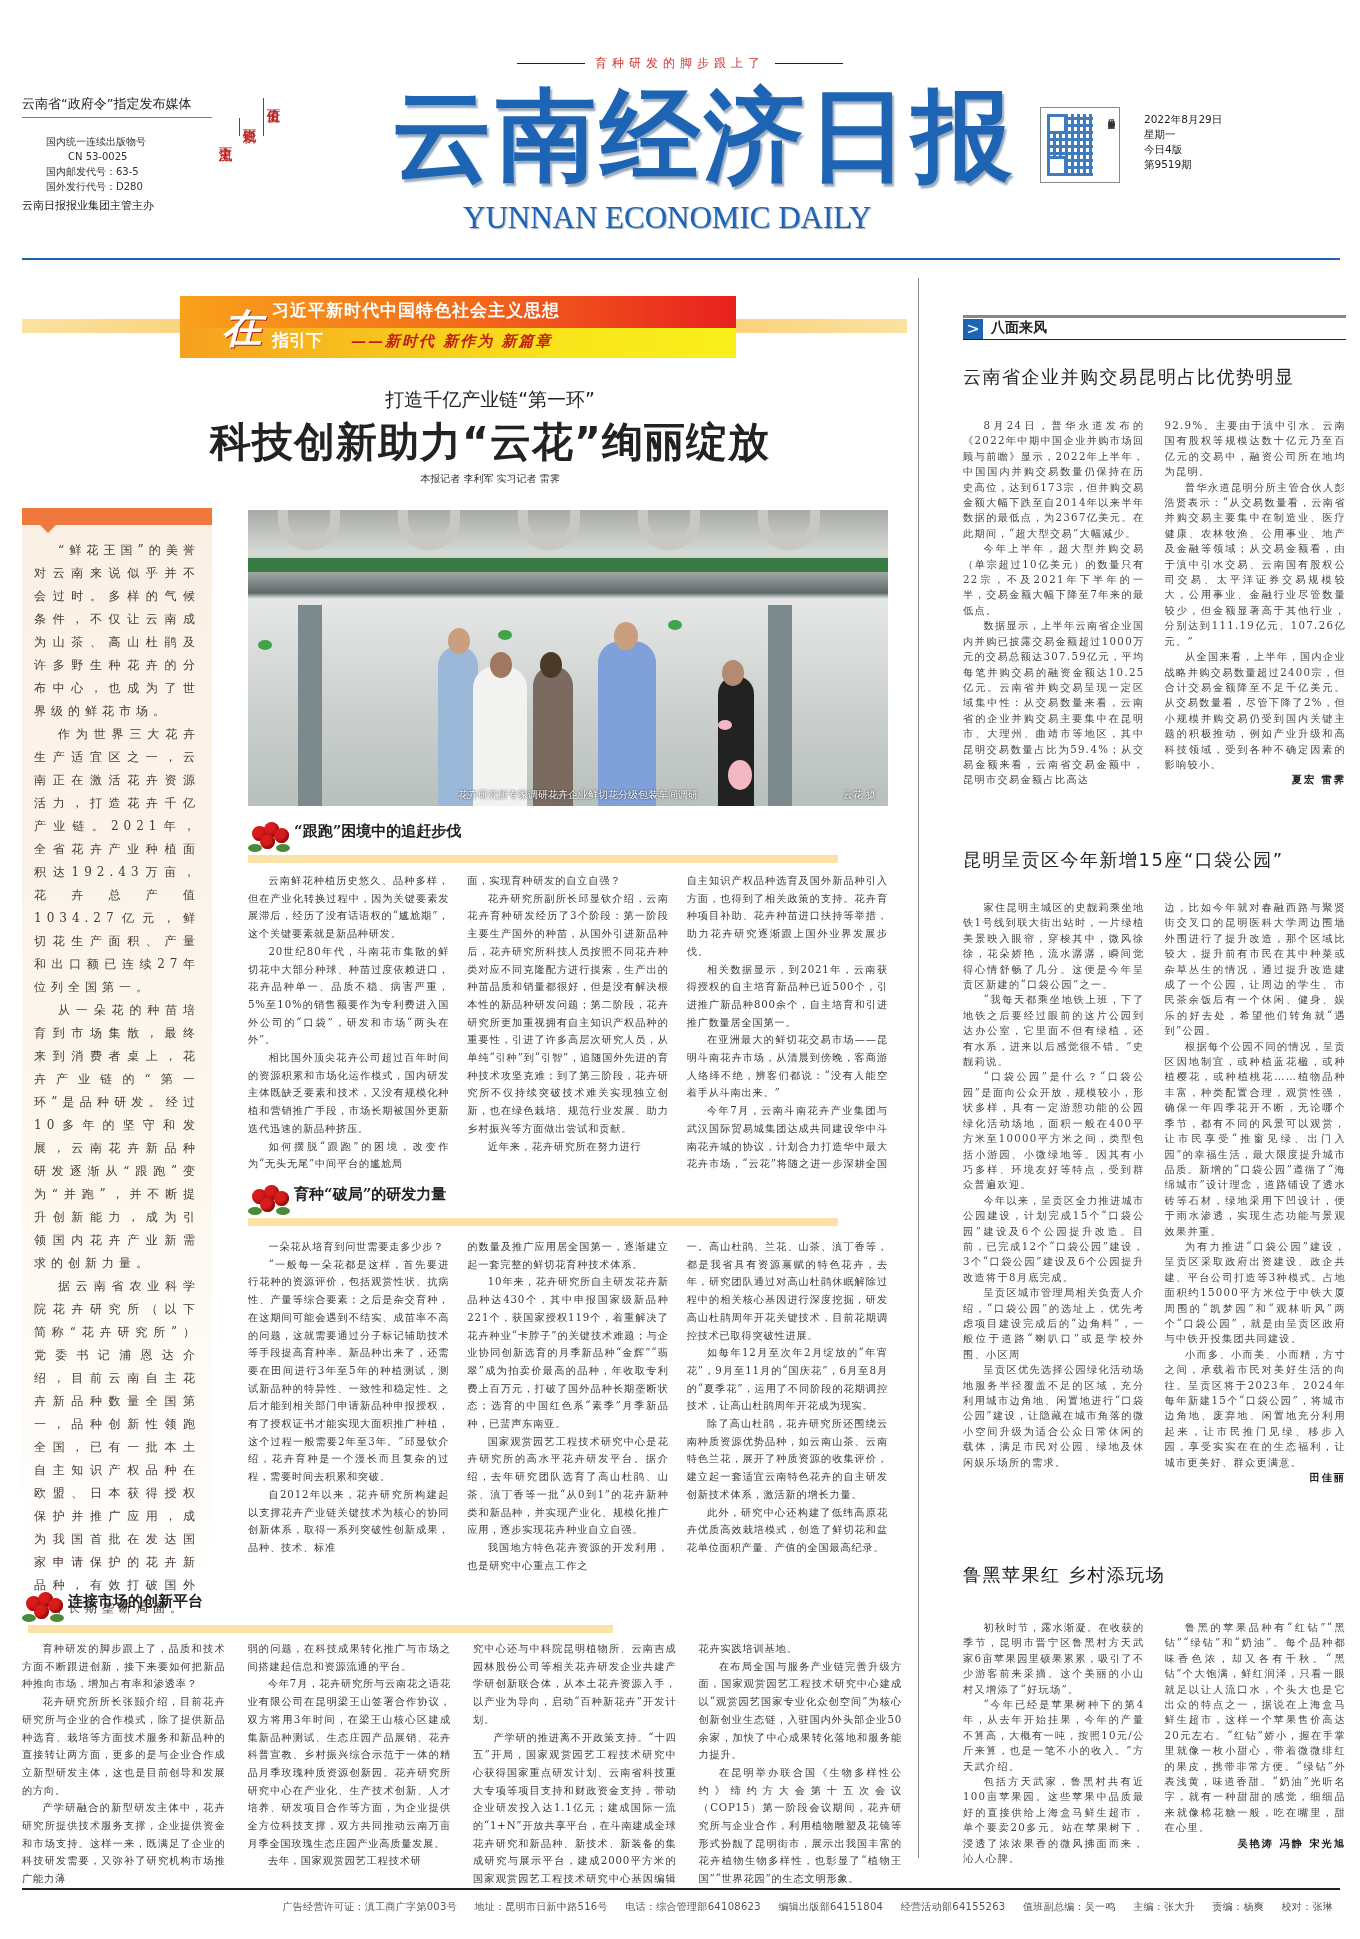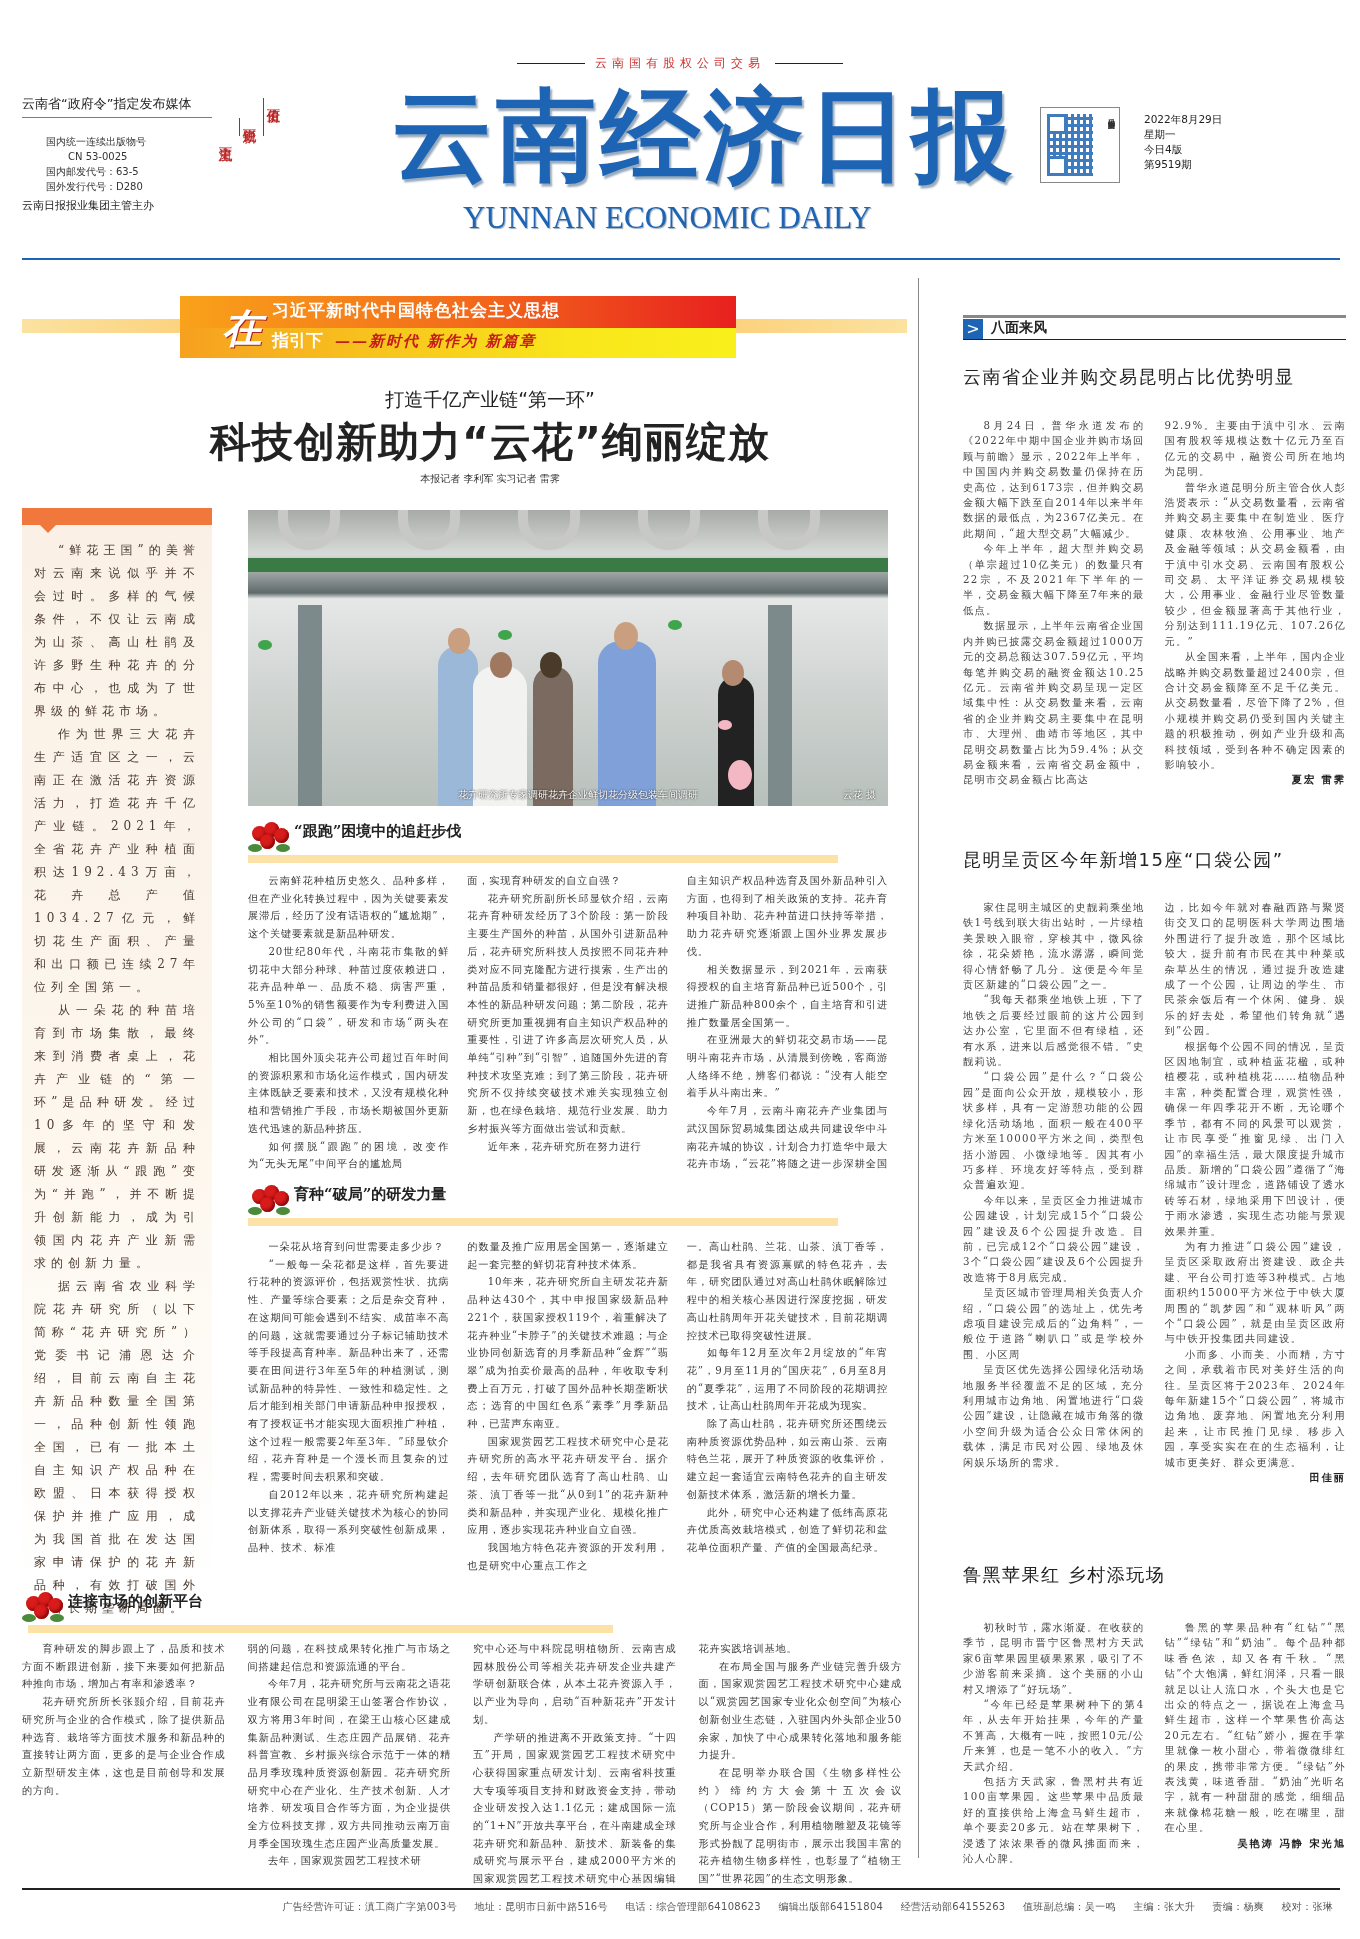--- a/index.html
+++ b/index.html
@@ -25,21 +25,21 @@
 .qr .txt{position:absolute;right:4px;top:6px;writing-mode:vertical-rl;font-size:7px;line-height:9px;color:#333;font-family:"DejaVu Sans",sans-serif}
 .date{top:112px;left:1144px;font-family:"DejaVu Sans",sans-serif;font-size:10.5px;line-height:15px;color:#222}
 .top-rule{top:258px;left:22px;width:1318px;border-top:2px solid #1e64b4}
 
 .banner-bg{top:319px;left:22px;width:885px;height:14px;background:linear-gradient(90deg,#fbe2a0,#fcc96a 30%,#fcc96a 70%,#fbe2a0)}
 .banner{top:296px;left:180px;width:556px;height:62px;background:linear-gradient(90deg,#f9a21a,#f36d1a 50%,#e8201f);}
 .banner .lower{position:absolute;left:0;right:0;bottom:0;height:30px;background:linear-gradient(90deg,#f6a020,#f9e61b 70%,#f9f01b)}
 .banner .zai{position:absolute;left:42px;top:5px;font-size:40px;font-weight:bold;color:#fff;font-style:italic;text-shadow:1px 1px 0 #a22}
 .banner .l1{position:absolute;left:92px;top:3px;font-family:"DejaVu Sans",sans-serif;font-weight:bold;font-size:17px;color:#fff;letter-spacing:1px}
 .banner .l2{position:absolute;left:92px;top:33px;font-family:"DejaVu Sans",sans-serif;font-weight:bold;font-size:17px;color:#fff}
-.banner .l2 span{color:#c41b1b;font-style:italic;margin-left:12px;font-family:"DejaVu Serif",serif;font-size:15px;letter-spacing:2px}
+.banner .l2 span{color:#c41b1b;font-style:italic;margin-left:28px;font-family:"DejaVu Serif",serif;font-size:15px;letter-spacing:2px}
 .kicker{top:387px;left:240px;width:500px;text-align:center;font-family:"DejaVu Sans",sans-serif;font-size:19px;color:#222}
 .headline{top:415px;left:150px;width:680px;text-align:center;font-family:"DejaVu Sans",sans-serif;font-weight:bold;font-size:41px;color:#222;letter-spacing:1px}
 .byline{top:472px;left:340px;width:300px;text-align:center;font-size:10px;color:#333;font-family:"DejaVu Sans",sans-serif}
 
 .sidebar{top:508px;left:22px;width:190px;height:1085px;background:linear-gradient(180deg,#faf0e6,#fdf7ee 60%,#fff)}
 .sidebar .cap{height:17px;background:#f0783c;position:relative}
 .sidebar .cap:after{content:"";position:absolute;left:18px;top:17px;border:8px solid transparent;border-top-color:#f0783c}
 .sidebar .body{padding:14px 12px 0 12px;font-size:12px;line-height:23px;letter-spacing:5px;color:#4a3a30;text-align:justify}
 .sidebar p{text-indent:2em}
 
@@ -87,21 +87,21 @@
     <div>国内邮发代号：63-5</div>
     <div>国外发行代号：D280</div>
   </div>
   <div class="org">云南日报报业集团主管主办</div>
 </div>
 <div class="abs slogan">
   <div class="col c1">更价值</div>
   <div class="col c2">更新锐</div>
   <div class="col c3">更主流</div>
 </div>
-<div class="abs tagline">云南国有股权公司交易</div>
+<div class="abs tagline">育种研发的脚步跟上了</div>
 <div class="abs masthead-title">云南经济日报</div>
 <div class="abs masthead-en">YUNNAN ECONOMIC DAILY</div>
 <div class="abs qr">
   <div class="code"></div>
   <div class="txt">扫描二维码 查阅更多新闻</div>
 </div>
 <div class="abs date">
   <div>2022年8月29日</div>
   <div>星期一</div>
   <div>今日4版</div>
@@ -232,20 +232,21 @@
       <b style="left:0"></b>
       <b style="left:28px"></b>
     </div>
   <div class="title">连接市场的创新平台</div>
   <div class="bar" style="left:6px;width:585px"></div>
 </div>
 <div class="cols" style="left:22px;top:1640px;width:880px;height:245px;gap:22px">
   <div class="c">
     <p>育种研发的脚步跟上了，品质和技术方面不断跟进创新，接下来要如何把新品种推向市场，增加占有率和渗透率？</p>
     <p>花卉研究所所长张颢介绍，目前花卉研究所与企业的合作模式，除了提供新品种选育、栽培等方面技术服务和新品种的直接转让两方面，更多的是与企业合作成立新型研发主体，这也是目前创导和发展的方向。</p>
+    <p>产学研融合的新型研发主体中，花卉研究所提供技术服务支撑，企业提供资金和市场支持。这样一来，既满足了企业的科技研发需要，又弥补了研究机构市场推广能力薄</p>
   </div>
   <div class="c">
     <p style="text-indent:0">弱的问题，在科技成果转化推广与市场之间搭建起信息和资源流通的平台。</p>
     <p>今年7月，花卉研究所与云南花之语花业有限公司在昆明梁王山签署合作协议，双方将用3年时间，在梁王山核心区建成集新品种测试、生态庄园产品展销、花卉科普宣教、乡村振兴综合示范于一体的精品月季玫瑰种质资源创新园。花卉研究所研究中心在产业化、生产技术创新、人才培养、研发项目合作等方面，为企业提供全方位科技支撑，双方共同推动云南万亩月季全国玫瑰生态庄园产业高质量发展。</p>
     <p>去年，国家观赏园艺工程技术研</p>
   </div>
   <div class="c">
     <p style="text-indent:0">究中心还与中科院昆明植物所、云南吉成园林股份公司等相关花卉研发企业共建产学研创新联合体，从本土花卉资源入手，以产业为导向，启动“百种新花卉”开发计划。</p>
     <p>产学研的推进离不开政策支持。“十四五”开局，国家观赏园艺工程技术研究中心获得国家重点研发计划、云南省科技重大专项等项目支持和财政资金支持，带动企业研发投入达1.1亿元；建成国际一流的“1+N”开放共享平台，在斗南建成全球花卉研究和新品种、新技术、新装备的集成研究与展示平台，建成2000平方米的国家观赏园艺工程技术研究中心基因编辑实验室及2000平方米的</p>
   </div>

